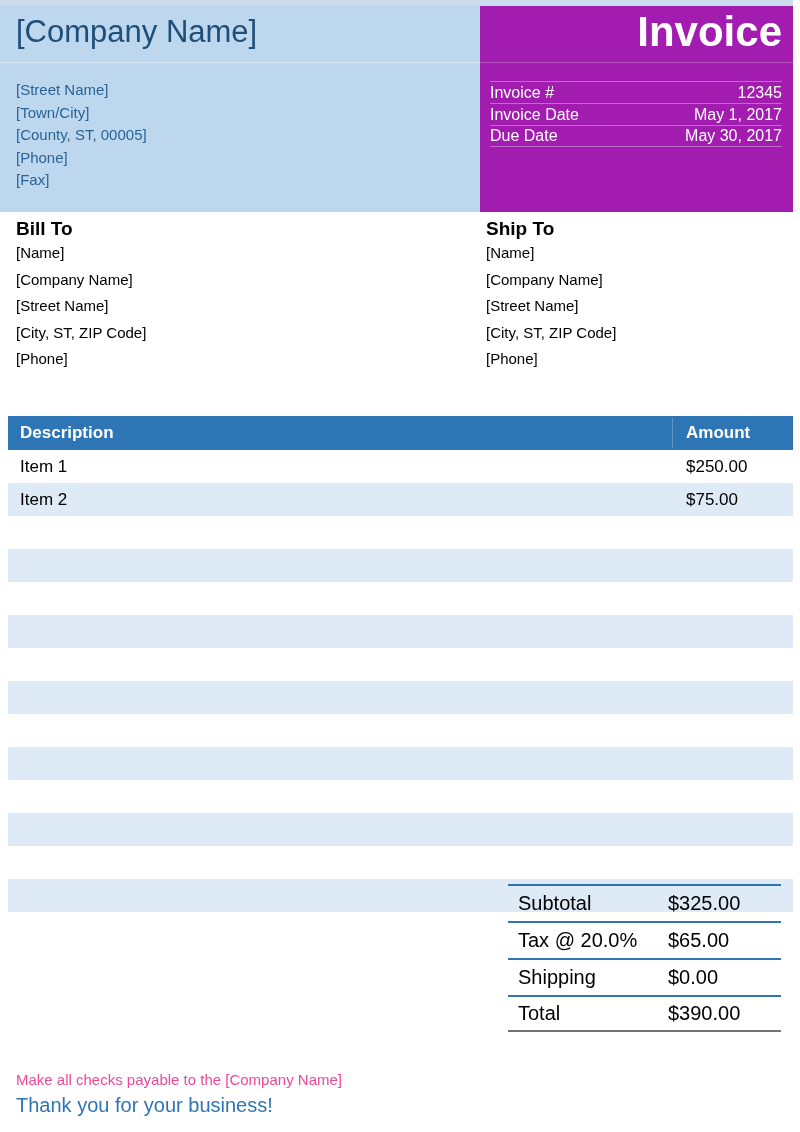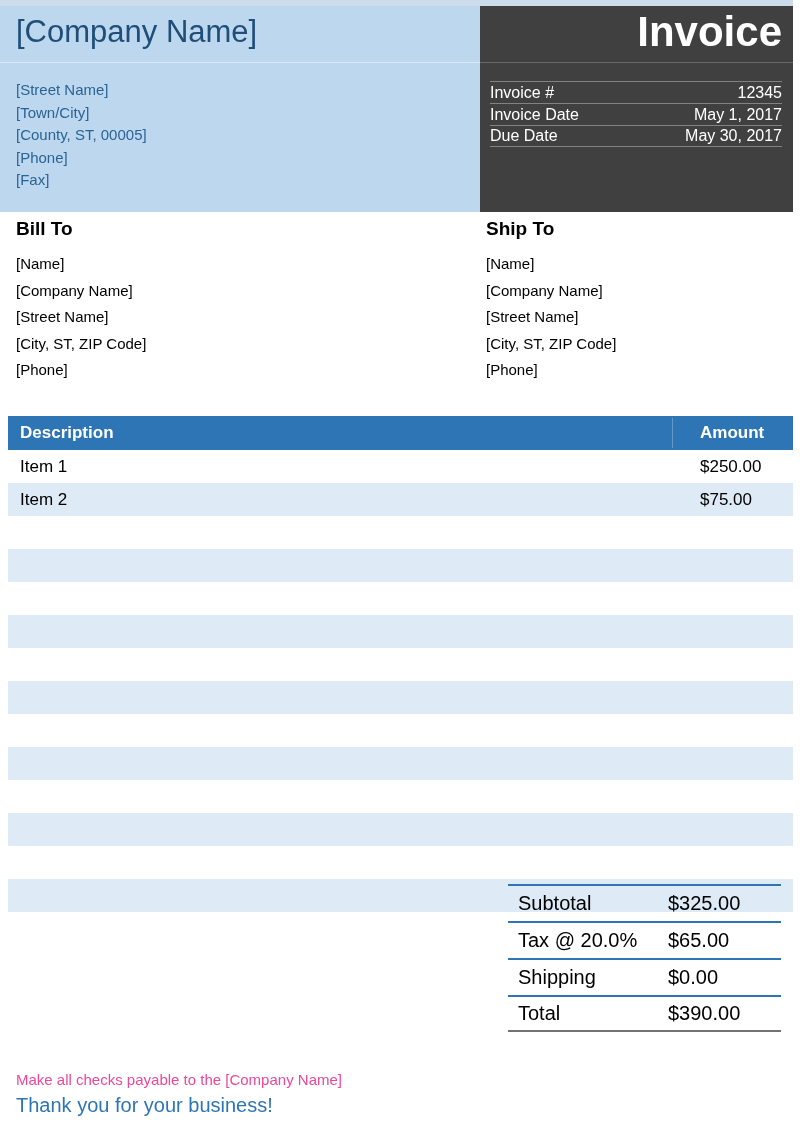--- a/index.html
+++ b/index.html
@@ -10,42 +10,42 @@
   }
 
   
   .topstrip { position:absolute; left:0; top:0; width:793px; height:6px; background:#ccdcec; }
 
   .company-box { position:absolute; left:0; top:6px; width:480px; height:206px; background:#BDD7EE; }
   .company-name { position:absolute; left:16px; top:8px; font-size:31px; color:#1F4E79; }
   .company-rule { position:absolute; left:0; top:56px; width:100%; height:1px; background:rgba(255,255,255,0.45); }
   .addr { position:absolute; left:16px; top:73px; font-size:15px; line-height:22.6px; color:#2A6496; }
 
-  .invoice-box { position:absolute; left:480px; top:6px; width:313px; height:206px; background:#404040; color:#fff; }
+  .invoice-box { position:absolute; left:480px; top:6px; width:313px; height:206px; background:#a21caf; color:#fff; }
   .inv-title { position:absolute; right:11px; top:2px; font-size:42px; font-weight:bold; }
   .title-rule { position:absolute; left:0; top:56px; width:100%; height:1px; background:rgba(255,255,255,0.22); }
   .meta { position:absolute; left:10px; right:11px; top:75px; }
   .meta-row { height:22px; display:flex; justify-content:space-between; align-items:center;
               font-size:16px; border-top:1px solid rgba(255,255,255,0.35); }
   .meta-row:last-child { border-bottom:1px solid rgba(255,255,255,0.35); }
 
   
   .party { position:absolute; top:218px; }
   .party.bill { left:16px; }
   .party.ship { left:486px; }
   .party-heading { font-size:19px; font-weight:bold; color:#000; }
-  .party-lines { margin-top:11px; font-size:15px; line-height:26.6px; color:#000; }
+  .party-lines { font-size:15px; line-height:26.6px; color:#000; }
 
   
   .items { position:absolute; left:8px; top:416px; width:785px; }
   .items-header { position:relative; height:34px; background:#2E75B5; color:#fff; font-weight:bold; font-size:17px;
                   display:grid; grid-template-columns:664px 1fr; align-items:center; }
   .items-header::after { content:""; position:absolute; left:664px; top:2px; bottom:2px; width:1px; background:rgba(255,255,255,0.25); }
   .cell-desc { padding-left:12px; }
-  .cell-amt  { padding-left:28px; }
+  .cell-amt  { padding-left:14px; }
   .items-body .row { height:33px; display:grid; grid-template-columns:664px 1fr; align-items:center;
                      font-size:17px; color:#000; background:#ffffff; }
   .items-body .row:nth-child(even) { background:#DEEAF6; }
 
   
   .totals { position:absolute; left:508px; top:884px; width:273px; font-size:20px; }
   .trow { height:37px; display:grid; grid-template-columns:160px 1fr; align-items:center; border-top:2px solid #2E75B5; }
   .trow:last-child { border-bottom:2px solid #737373; }
   .trow .tlabel { padding-left:10px; }
 

